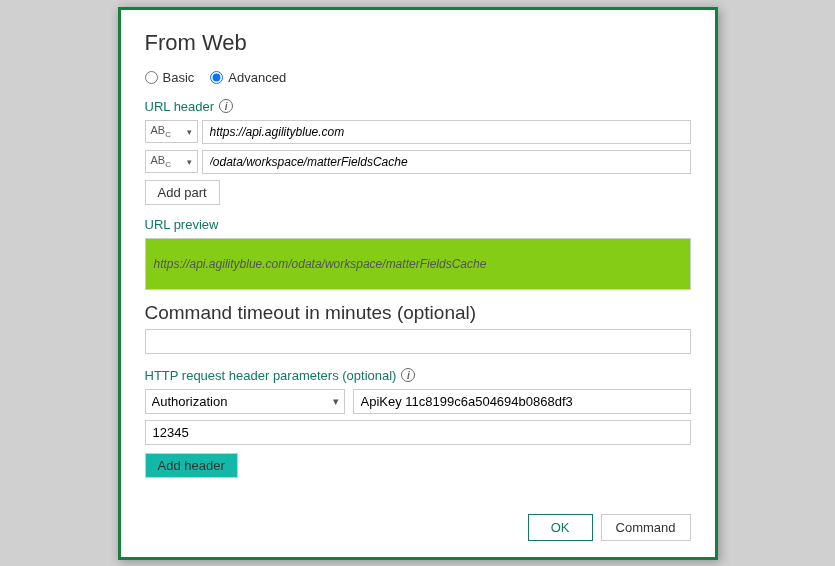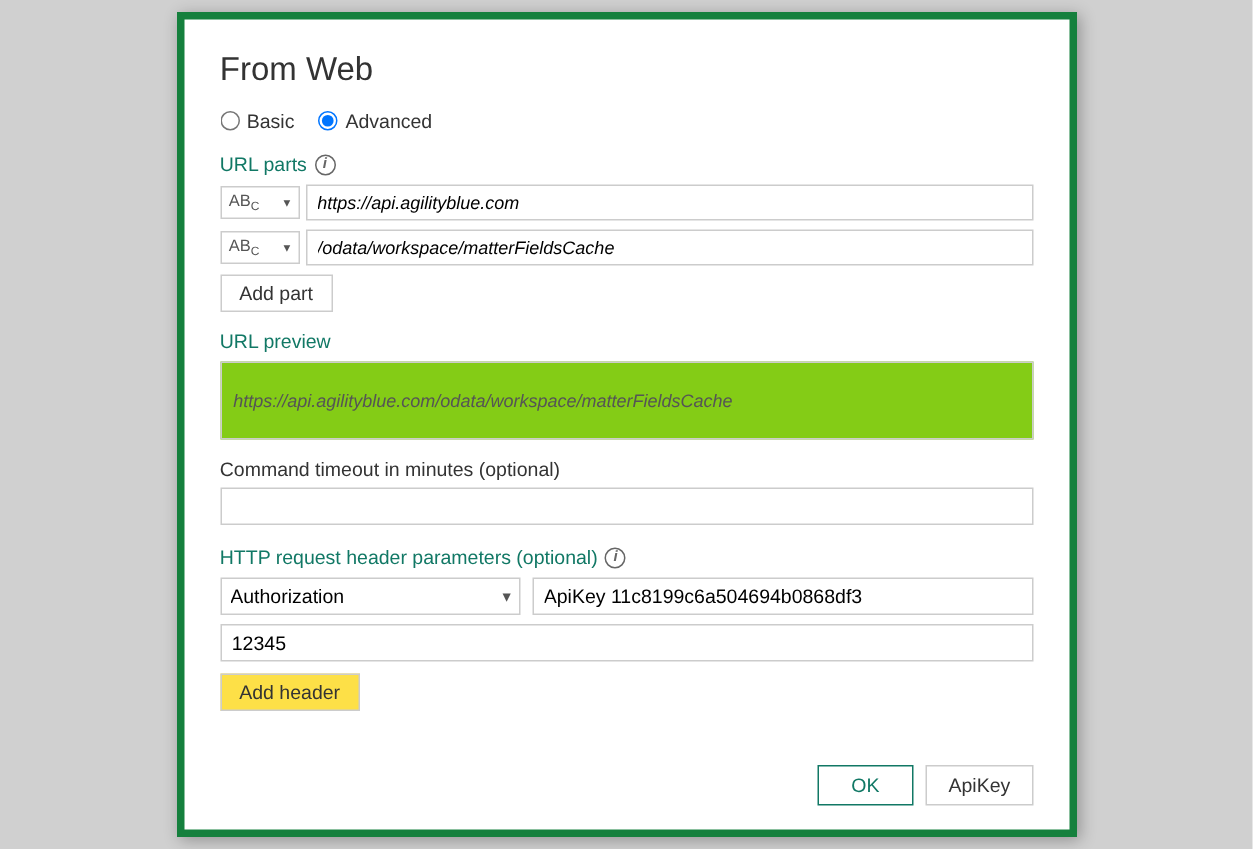--- a/index.html
+++ b/index.html
@@ -9,21 +9,21 @@
       align-items: center;
       justify-content: center;
       width: 835px;
       height: 566px;
       font-family: 'Segoe UI', Arial, sans-serif;
       font-size: 13px;
       color: #333;
     }
     .dialog {
       background: #fff;
-      border: 5px solid #15803d;
+      border: 3px solid #15803d;
       box-shadow: 2px 2px 10px rgba(0,0,0,0.3);
       width: 600px;
       padding: 20px 24px 16px 24px;
       position: relative;
     }
     .dialog-title {
       font-size: 22px;
       font-weight: 300;
       color: #333;
       margin-bottom: 14px;
@@ -114,21 +114,21 @@
       border: 1px solid #ccc;
       background: #84cc16;
       padding: 18px 8px;
       font-size: 12px;
       color: #555;
       font-style: italic;
       margin-bottom: 12px;
       min-height: 28px;
     }
     .timeout-label {
-      font-size: 13px;
+      font-size: 19px;
       color: #333;
       margin-bottom: 5px;
     }
     .timeout-input {
       width: 100%;
       border: 1px solid #ccc;
       padding: 4px 7px;
       font-size: 13px;
       outline: none;
       margin-bottom: 14px;
@@ -146,21 +146,21 @@
     }
     .header-value-input {
       flex: 1;
       border: 1px solid #ccc;
       padding: 4px 7px;
       font-size: 13px;
       outline: none;
     }
     .add-header-btn {
       border: 1px solid #ccc;
-      background: #fde047;
+      background: #14b8a6;
       padding: 4px 12px;
       font-size: 13px;
       cursor: pointer;
       color: #333;
     }
     .dialog-footer {
       display: flex;
       justify-content: flex-end;
       gap: 8px;
       margin-top: 24px;
@@ -222,21 +222,21 @@
       <input type="radio" name="mode" style="">
       <span>Basic</span>
     </label>
     <label class="radio-label">
       <input type="radio" name="mode" checked="" style="">
       <span>Advanced</span>
     </label>
   </div>
 
   <div class="section-label">
-    <span>URL parts</span>
+    <span>URL header</span>
     <span class="info-icon">i</span>
   </div>
 
   <div class="url-part-row">
     <div class="type-select">
       <span class="abc-icon">AB<sub style="font-size:8px">C</sub></span>
       <span class="chevron-small">▾</span>
     </div>
     <input type="text" class="url-input" value="https://api.agilityblue.com" style="">
   </div>
@@ -279,15 +279,15 @@
     </div>
     <div class="header-row">
       <input type="text" class="header-value-input" value="12345" style="">
     </div>
   </div>
 
   <button class="add-header-btn">Add header</button>
 
   <div class="dialog-footer">
     <button class="btn-ok">OK</button>
-    <button class="btn-cancel">ApiKey</button>
+    <button class="btn-cancel">Command</button>
   </div>
 </div>
 
 </body></html>

